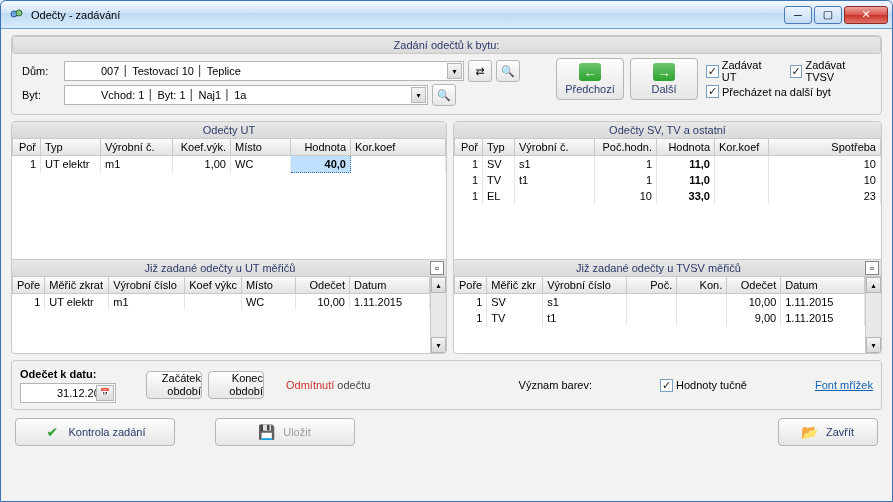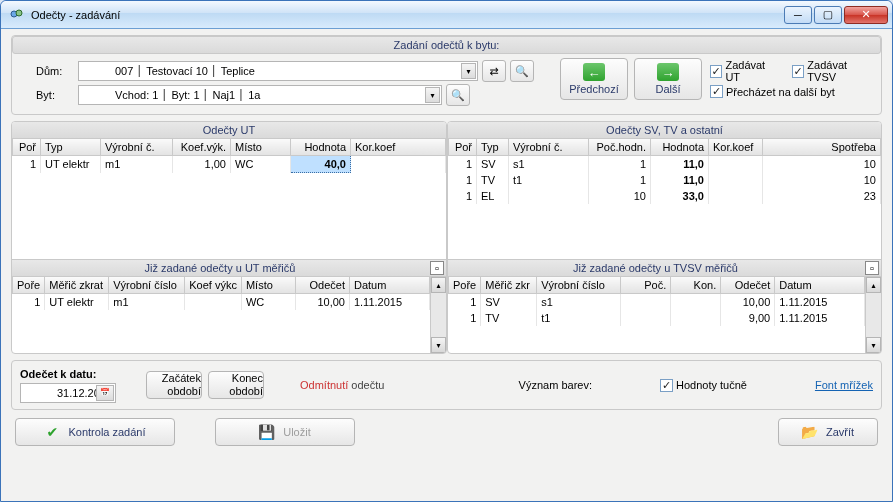--- a/index.html
+++ b/index.html
@@ -77,21 +77,21 @@
     margin: -4px -6px 4px -6px;
     padding: 2px 0;
     color: #2b3a6a;
     font-weight: normal;
   }
   
   .hdr-row {
     display: flex;
     align-items: center;
     gap: 4px;
-    margin: 2px 18px;
+    margin: 2px 4px;
   }
   .hdr-label { width: 38px; }
   .combo {
     display: flex;
     align-items: center;
     height: 20px;
     border: 1px solid #b5b5b5;
     background: #fff;
     padding: 0 1px 0 4px;
     font-size: 11px;
@@ -126,21 +126,21 @@
     display:flex; align-items:center; justify-content:center;
     color: #fff; font-size: 13px;
   }
   .glyph.green { background: linear-gradient(#6cc66c,#2fa32f); }
   .check-row { display:flex; align-items:center; gap:3px; margin:1px 0; }
   .check-box {
     width:13px; height:13px; border:1px solid #7a9fc5; background:#fff;
     display:flex; align-items:center; justify-content:center; font-size:11px; color:#202020;
   }
   
-  .mid { display:flex; margin-top:6px; height: 233px;}
+  .mid { display:flex; gap:6px; margin-top:6px; height: 233px;}
   .pane {
     flex: 0 0 auto;
     border: 1px solid #c9c9c9;
     border-radius: 4px;
     background: #fff;
     display:flex; flex-direction:column;
     overflow:hidden;
   }
   .pane-left { width: 436px; }
   .pane-right { flex:1; }
@@ -213,21 +213,21 @@
     display:flex; align-items:center;
     height: 50px;
   }
   .period-btn {
     width: 56px; height: 28px;
     border: 1px solid #b5b5b5; border-radius:4px;
     background: linear-gradient(#fdfdfd,#e6e6e6);
     display:flex; align-items:center; justify-content:center;
     text-align:right; line-height:1.2;
   }
-  .reject-link { color:#c33; margin-left: 36px;}
+  .reject-link { color:#c33; margin-left: 22px;}
   .legend-chip {
     display:inline-block; padding: 2px 10px; border:1px solid #c0c0c0;
     text-align:center; height: 18px; display:inline-flex; align-items:center; justify-content:center;
   }
   .chip-yellow { background:#ffff80; }
   .chip-blue { background:#bcd7f7; }
   .chip-grey { background:#c7c7c7; }
   .link { color:#1463b3; text-decoration:underline; cursor:pointer;}
   .footer-bar {
     display:flex; align-items:center;

